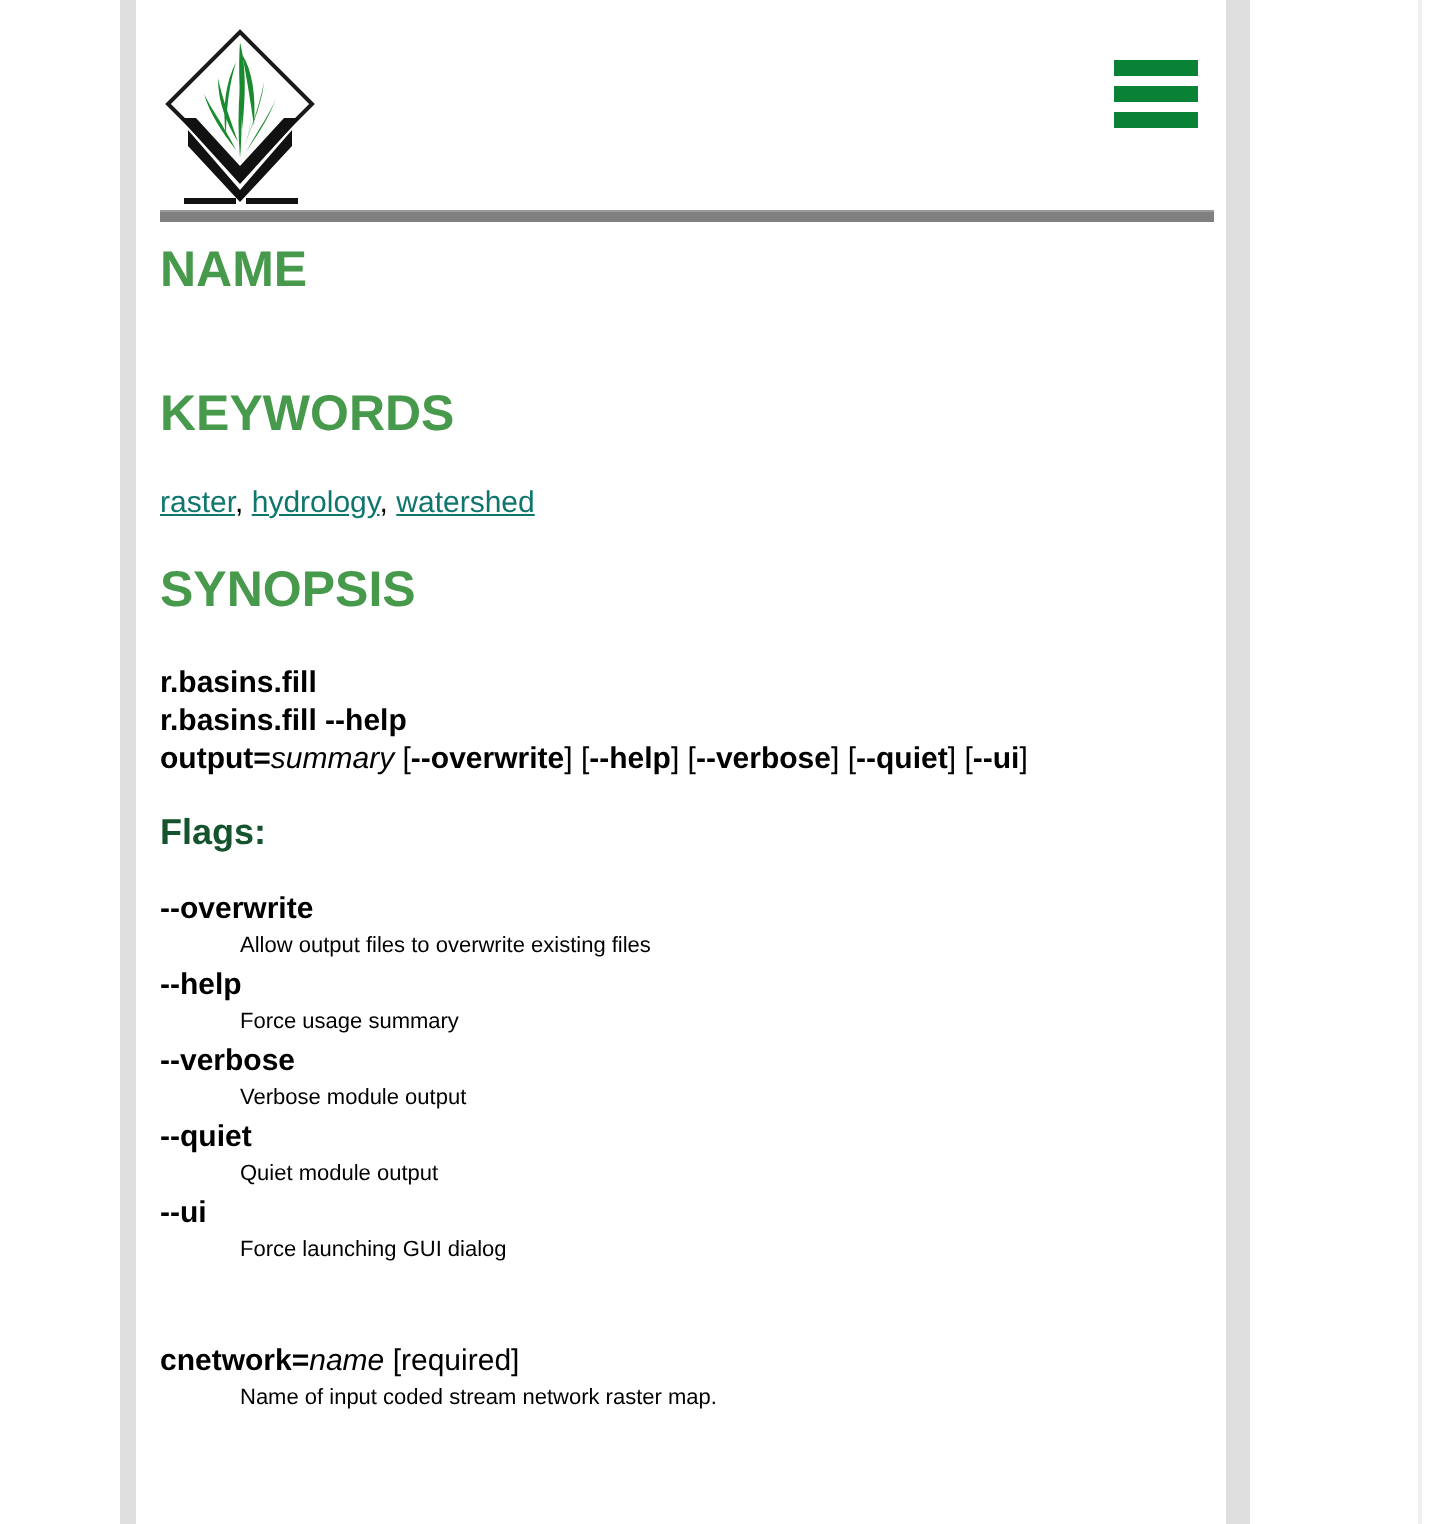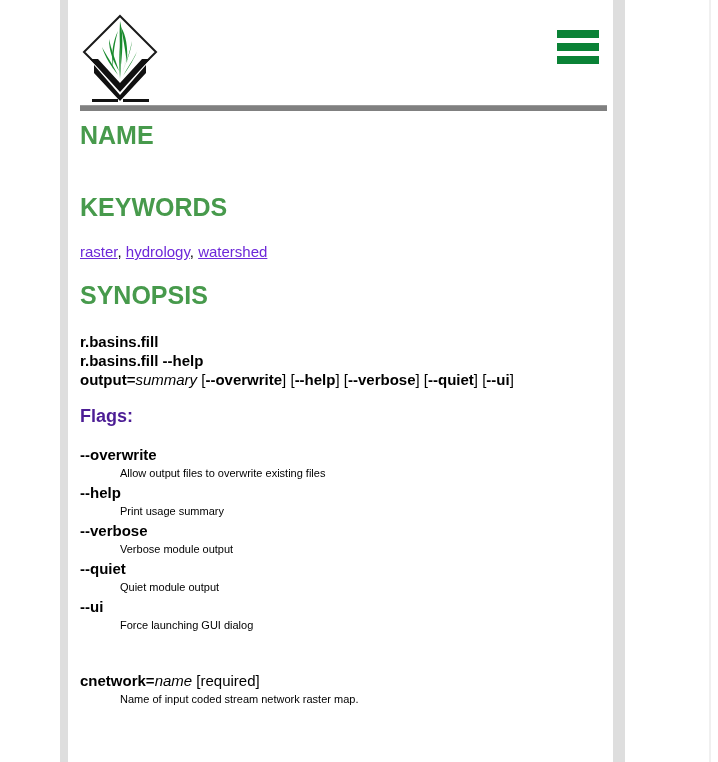--- a/index.html
+++ b/index.html
@@ -120,42 +120,42 @@
   h1.sec {
     color: #479a4c;
     font-size: 25px;
     font-weight: bold;
     margin: 0;
     padding: 0;
     letter-spacing: 0px;
     line-height: 1.1;
   }
   h3.sub {
-    color: #4c1d95;
+    color: #14532d;
     font-size: 18px;
     font-weight: bold;
     margin: 0;
     padding: 0;
     line-height: 1.1;
   }
 
   p.body {
     font-size: 15px;
     line-height: 1.15;
     margin: 0;
     color: #000;
   }
 
   .mono-name {
     font-weight: bold;
     font-style: italic;
   }
 
   a.kw {
-    color: #6d28d9;
+    color: #0f766e;
     text-decoration: underline;
   }
 
   
   .syn-line {
     font-size: 15px;
     line-height: 19px;
     white-space: nowrap;
   }
   .syn-line b { font-weight: bold; }
@@ -262,21 +262,21 @@
       <div class="sp-md"></div>
 
       <h3 class="sub">Flags:</h3>
 
       <div class="sp-md"></div>
 
       <div class="def-term">--overwrite</div>
       <div class="def-desc">Allow output files to overwrite existing files</div>
 
       <div class="def-term">--help</div>
-      <div class="def-desc">Print usage summary</div>
+      <div class="def-desc">Force usage summary</div>
 
       <div class="def-term">--verbose</div>
       <div class="def-desc">Verbose module output</div>
 
       <div class="def-term">--quiet</div>
       <div class="def-desc">Quiet module output</div>
 
       <div class="def-term">--ui</div>
       <div class="def-desc">Force launching GUI dialog</div>
 

